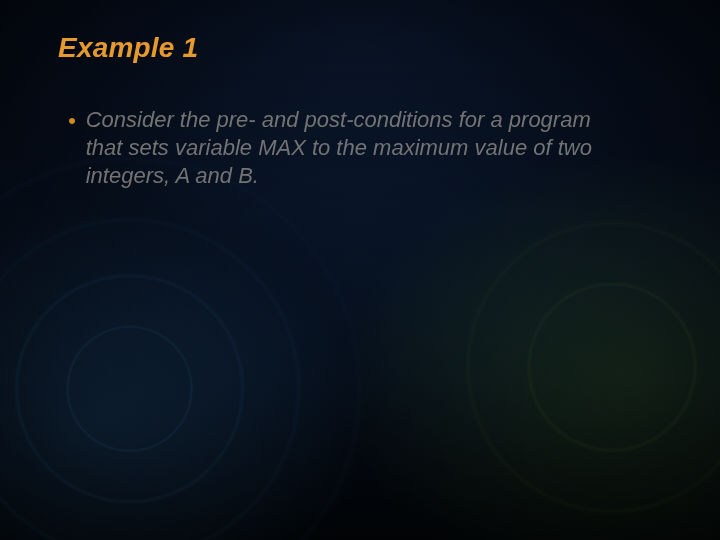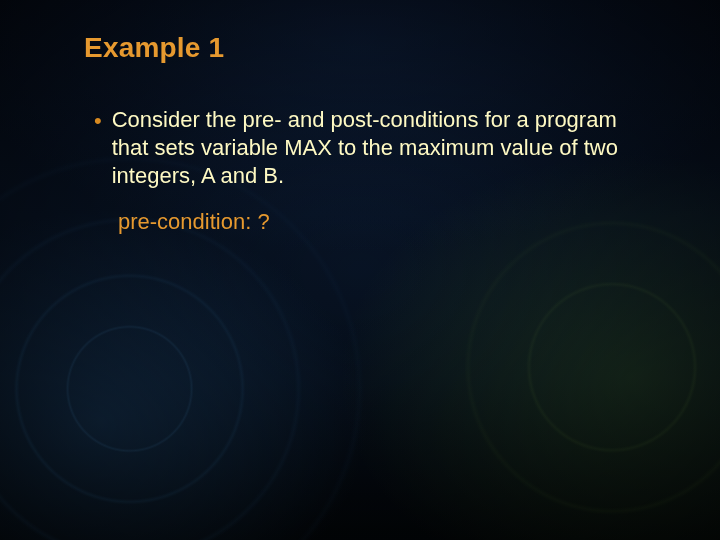--- a/index.html
+++ b/index.html
@@ -29,21 +29,22 @@
       radial-gradient(circle at 18% 72%, transparent 60px, rgba(90,170,230,0.35) 62px, transparent 64px),
       radial-gradient(circle at 18% 72%, transparent 110px, rgba(70,150,210,0.28) 113px, transparent 116px),
       radial-gradient(circle at 18% 72%, transparent 165px, rgba(60,130,190,0.20) 169px, transparent 173px),
       radial-gradient(circle at 18% 72%, transparent 225px, rgba(50,110,170,0.15) 230px, transparent 235px),
       radial-gradient(circle at 85% 68%, transparent 80px, rgba(150,200,80,0.22) 83px, transparent 86px),
       radial-gradient(circle at 85% 68%, transparent 140px, rgba(130,180,70,0.16) 144px, transparent 148px);
   }
   .content {
     position: relative;
     z-index: 2;
-    padding: 32px 58px 0 84px;
+    padding: 32px 58px 0 58px;
+    font-style: italic;
   }
   .title {
     color: #e6992f;
     font-size: 28px;
     font-weight: bold;
     margin-bottom: 42px;
     letter-spacing: 0.2px;
   }
   .bullet-row {
     display: flex;
@@ -52,21 +53,21 @@
     margin-left: 10px;
   }
   .bullet {
     color: #d88a20;
     font-size: 22px;
     line-height: 28px;
     flex: 0 0 auto;
     margin-top: 1px;
   }
   .bullet-text {
-    color: #fef9c3;
+    color: #737373;
     font-size: 22px;
     line-height: 28px;
     max-width: 530px;
   }
   .sub-block {
     margin-left: 34px;
     margin-top: 18px;
     color: #e6992f;
     font-size: 22px;
     line-height: 28px;
@@ -80,15 +81,14 @@
 
 <div class="content">
   <h1 class="title">Example 1</h1>
 
   <div class="bullet-row">
     <div class="bullet">•</div>
     <div class="bullet-text">Consider the pre- and post-conditions for a program that sets variable MAX to the maximum value of two integers, A and B.</div>
   </div>
 
   <div class="sub-block">
-    <div>pre-condition:  ?</div>
   </div>
 </div>
 
 </body></html>

